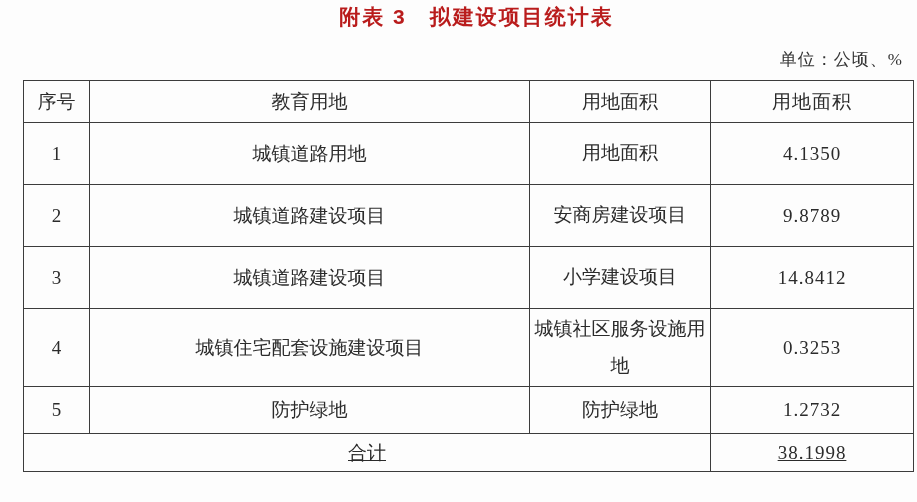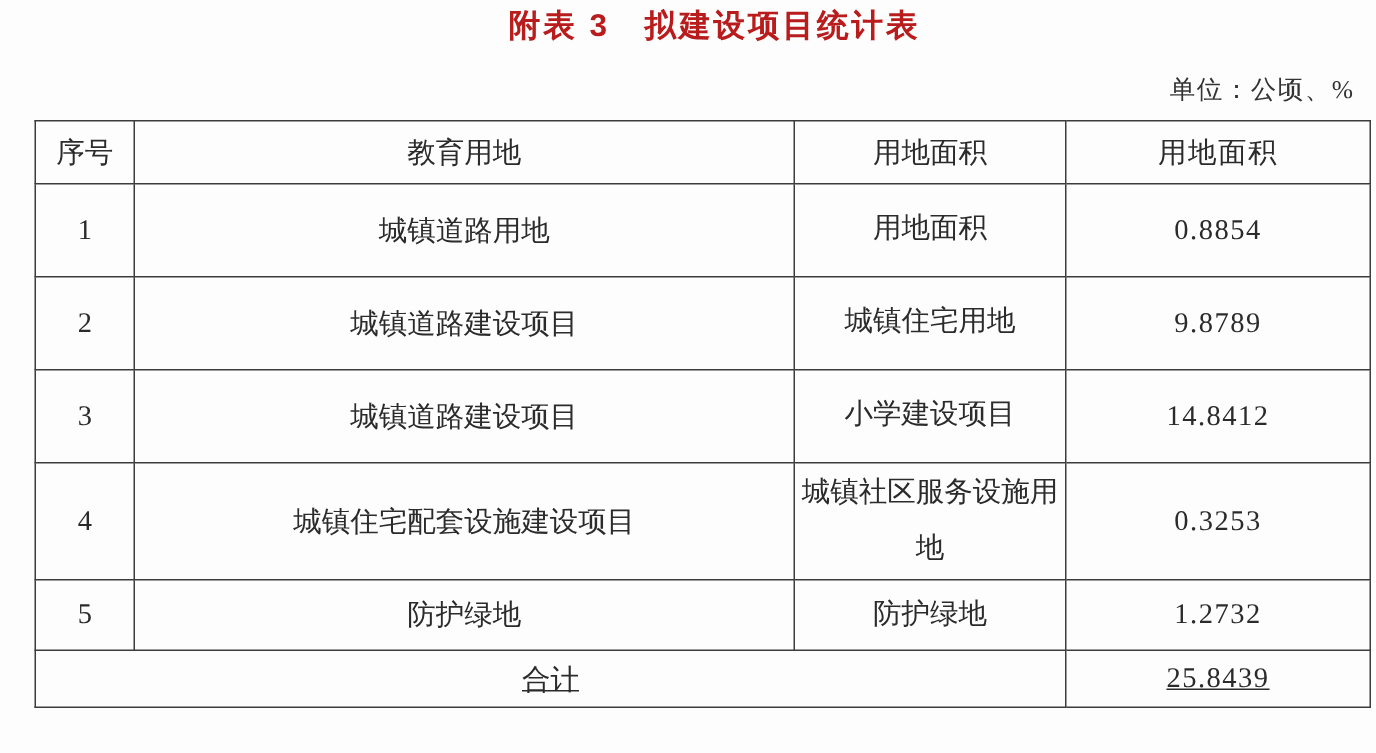--- a/index.html
+++ b/index.html
@@ -86,27 +86,27 @@
         <th>教育用地</th>
         <th>用地面积</th>
         <th class="area-hdr">用地面积</th>
       </tr>
     </thead>
     <tbody>
   <tr>
     <td>1</td>
     <td>城镇道路用地</td>
     <td class="use-cell">用地面积</td>
-    <td class="area-cell">0.8854</td>
+    <td class="area-cell">4.1350</td>
   </tr>
 
   <tr>
     <td>2</td>
     <td>城镇道路建设项目</td>
-    <td class="use-cell">城镇住宅用地</td>
+    <td class="use-cell">安商房建设项目</td>
     <td class="area-cell">9.8789</td>
   </tr>
 
   <tr>
     <td>3</td>
     <td>城镇道路建设项目</td>
     <td class="use-cell">小学建设项目</td>
     <td class="area-cell">14.8412</td>
   </tr>
 
@@ -120,18 +120,18 @@
   <tr>
     <td>5</td>
     <td>防护绿地</td>
     <td class="use-cell">防护绿地</td>
     <td class="area-cell">1.2732</td>
   </tr>
 </tbody>
     <tfoot>
       <tr class="total-row">
         <td colspan="3">合计</td>
-        <td class="area-cell">25.8439</td>
+        <td class="area-cell">38.1998</td>
       </tr>
     </tfoot>
   </table>
 
 </div>
 
 </body></html>

